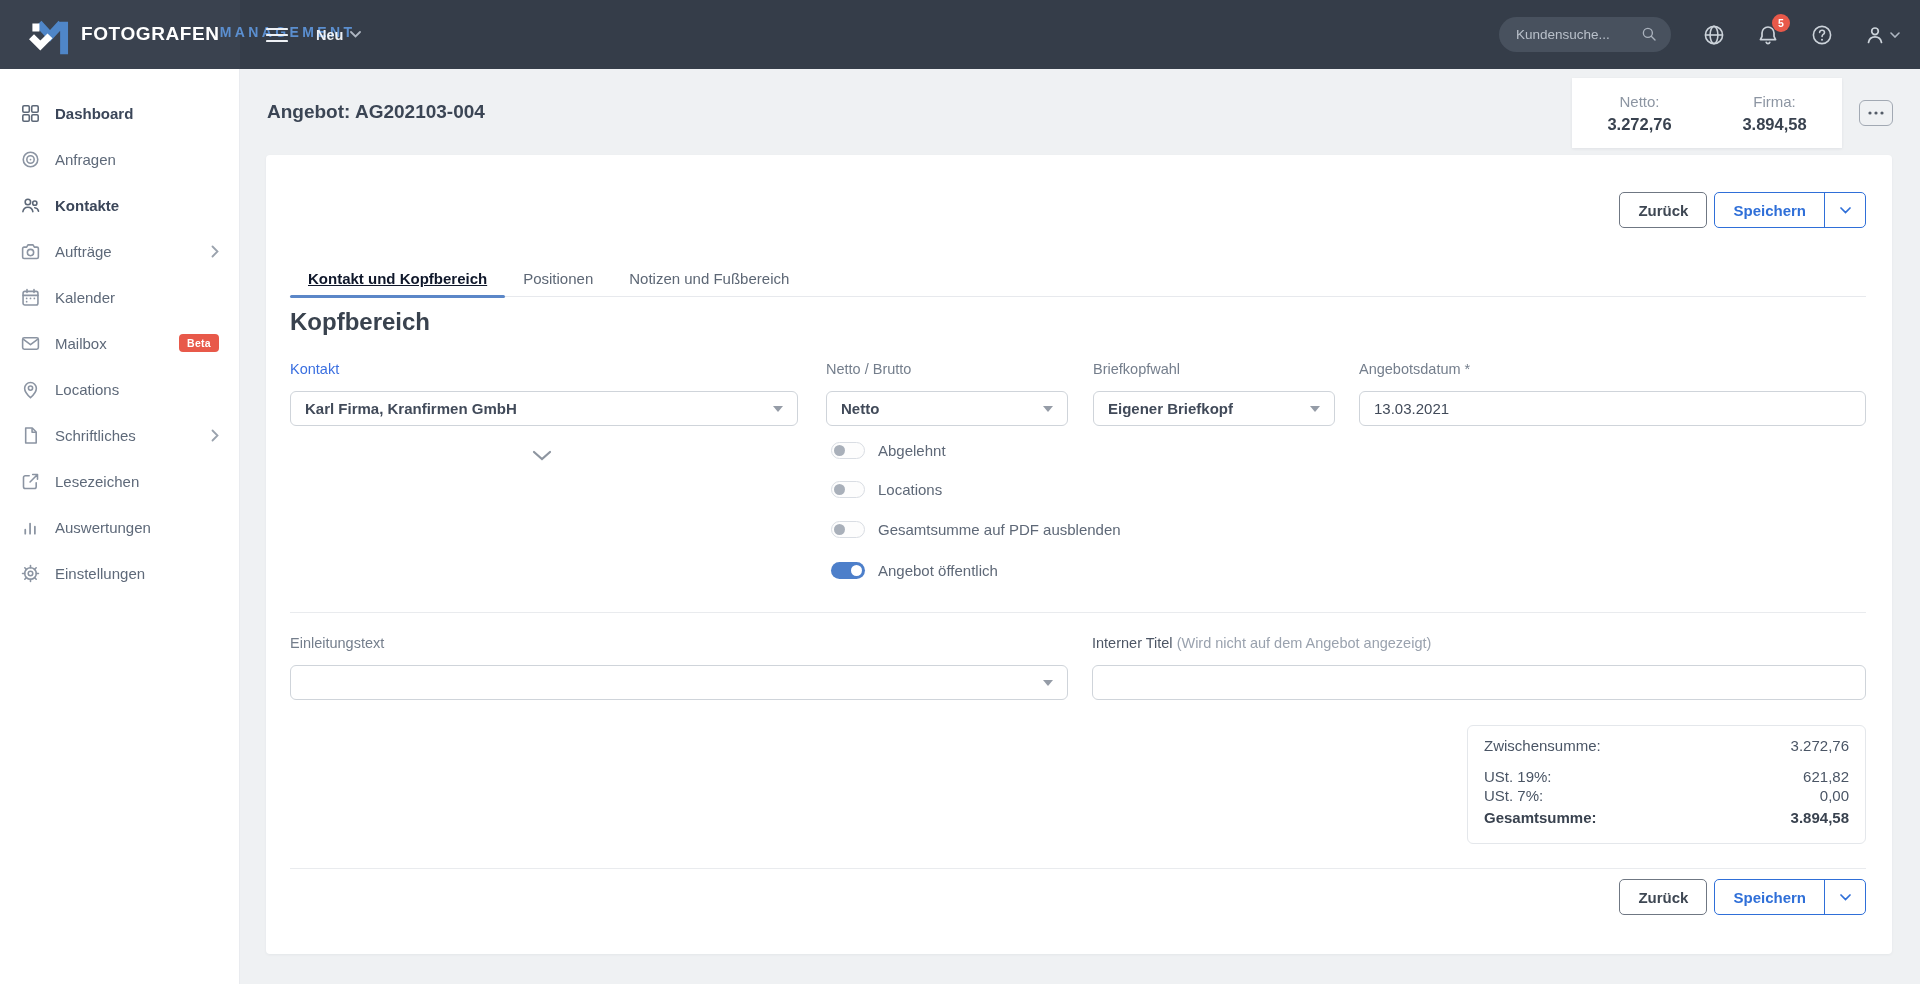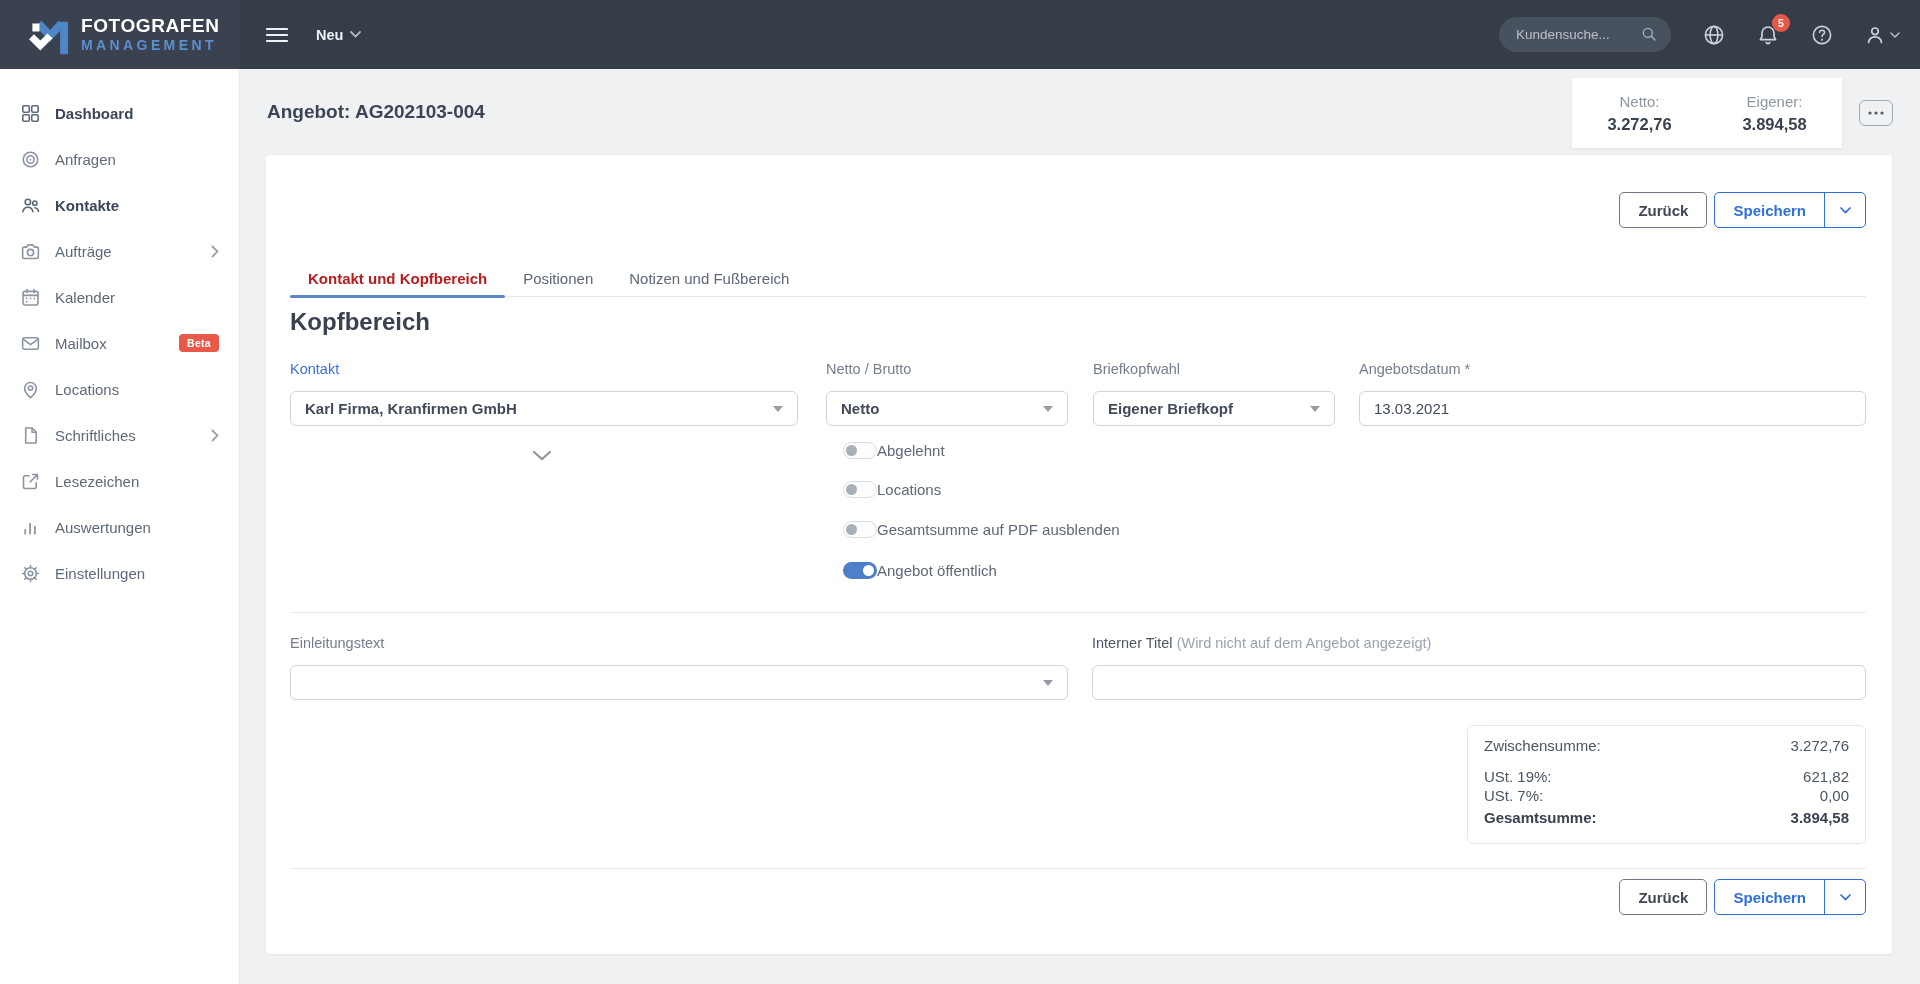--- a/index.html
+++ b/index.html
@@ -3,21 +3,21 @@
 <meta charset="utf-8">
 <style>
   * { margin:0; padding:0; box-sizing:border-box; }
   html,body { width:1920px; height:984px; font-family:"Liberation Sans", sans-serif; }
   .app { position:relative; width:1920px; height:984px; background:#eff1f3; overflow:hidden; }
 
   
   .topbar { position:absolute; left:0; top:0; width:1920px; height:69px; background:#353d49; display:flex; align-items:center; z-index:5; }
   .brand { width:240px; height:69px; background:#3a424f; display:flex; align-items:center; padding-left:28px; flex:none; cursor:pointer; }
   .brand svg { width:44px; height:46px; flex:none; }
-  .brand-text { margin-left:9px; display:flex; flex-direction:column; }
+  .brand-text { margin-left:9px; display:flex; flex-direction:row; }
   .brand-line1 { font-size:19px; font-weight:700; color:#ffffff; letter-spacing:.6px; line-height:1.08; }
   .brand-line2 { font-size:14px; font-weight:700; color:#5b8fd0; letter-spacing:3.4px; line-height:1.15; }
   .hamburger { margin-left:22px; width:30px; height:30px; background:none; border:none; color:#eef1f5; cursor:pointer; display:flex; align-items:center; justify-content:center; }
   .neu { margin-left:24px; display:flex; align-items:center; gap:7px; color:#eef1f5; font-size:14.5px; font-weight:600; cursor:pointer; }
   .neu svg, .user-menu svg.chev { color:#aeb6c1; }
   .top-spacer { flex:1; }
   .search { position:relative; width:172px; height:35px; margin-right:30px; }
   .search input { width:100%; height:100%; border:none; outline:none; border-radius:18px; background:#48515e; padding:0 38px 0 17px; font-size:13.5px; color:#e5e9ee; font-family:"Liberation Sans",sans-serif; }
   .search input::placeholder { color:#b9c0ca; }
   .search .mag { position:absolute; right:13px; top:8px; color:#aab2bd; }
@@ -47,21 +47,21 @@
   .card { position:absolute; left:26px; top:86px; width:1626px; height:799px; background:#fff; border-radius:4px; box-shadow:0 1px 3px rgba(25,35,50,.05); }
   .btn-row { position:absolute; right:26px; display:flex; gap:7px; }
   .btn-row.top { top:37px; } .btn-row.bottom { top:724px; }
   .btn-back { height:36px; border:1px solid #6f7783; border-radius:5px; background:#fff; color:#3e4753; font-size:15px; font-weight:600; padding:0 18px; font-family:"Liberation Sans",sans-serif; cursor:pointer; }
   .split-btn { height:36px; border:1px solid #2f6fd8; border-radius:5px; display:flex; background:#fff; }
   .split-main { color:#2f6fd8; font-size:15px; font-weight:600; padding:0 18px; display:flex; align-items:center; cursor:pointer; background:none; border:none; font-family:"Liberation Sans",sans-serif; }
   .split-caret { border:none; border-left:1px solid #2f6fd8; width:41px; display:flex; align-items:center; justify-content:center; color:#2f6fd8; background:none; cursor:pointer; }
 
   .tabs { position:absolute; left:24px; right:26px; top:106px; height:36px; border-bottom:1px solid #e7e9ed; display:flex; }
   .tab { padding:0 18px; font-size:15px; color:#5d6775; display:flex; align-items:center; position:relative; cursor:pointer; }
-  .tab.active { color:#b91c1c; font-weight:700; }
+  .tab.active { color:#0f172a; font-weight:700;text-decoration:underline; }
   .tab.active::after { content:""; position:absolute; left:0; right:0; bottom:-2px; height:3px; background:#5b87c8; border-radius:2px; }
 
   .section-title { position:absolute; left:24px; top:153px; font-size:24px; font-weight:700; color:#39424e; }
 
   .field { position:absolute; }
   .f-label { display:block; font-size:14.5px; color:#747e8c; margin-bottom:13px; line-height:17px; }
   .f-label.link { color:#3a6fe0; cursor:pointer; }
   .f-label .hint { color:#9aa2ae; }
   .f-label b { color:#4d5665; font-weight:400; }
   .select, .input { height:35px; border:1px solid #cfd4da; border-radius:6px; background:#fff; display:flex; align-items:center; justify-content:space-between; padding:0 14px; font-size:15px; color:#414a59; font-weight:600; cursor:pointer; }
@@ -70,21 +70,21 @@
 
   #f-kontakt { left:24px; top:206px; width:508px; }
   #f-netto { left:560px; top:206px; width:242px; }
   #f-briefkopf { left:827px; top:206px; width:242px; }
   #f-datum { left:1093px; top:206px; width:507px; }
   #f-einleitung { left:24px; top:480px; width:778px; }
   #f-titel { left:826px; top:480px; width:774px; }
 
   .expand-chevron { position:absolute; left:266px; top:294px; background:none; border:none; color:#8d95a0; cursor:pointer; }
 
-  .toggle-row { position:absolute; left:577px; display:flex; align-items:flex-end; white-space:nowrap; }
+  .toggle-row { position:absolute; left:565px; display:flex; align-items:flex-end; gap:13px; white-space:nowrap; }
   .toggle { width:34px; height:17px; border-radius:10px; position:relative; flex:none; cursor:pointer; }
   .toggle.off { background:#fdfdfd; border:1.5px solid #d9dde3; }
   .toggle.off .knob { position:absolute; left:2px; top:1.5px; width:11px; height:11px; border-radius:50%; background:#a9b0ba; }
   .toggle.on { background:#4d7fca; }
   .toggle.on .knob { position:absolute; right:3px; top:3px; width:11px; height:11px; border-radius:50%; background:#fff; }
   .toggle-label { font-size:15px; color:#5e6877; }
 
   .divider { position:absolute; left:24px; right:26px; height:1px; background:#e9ebee; }
   .divider.d1 { top:457px; } .divider.d2 { top:713px; }
 
@@ -320,21 +320,21 @@
   <main class="main">
 
     <div class="page-title">Angebot: AG202103-004</div>
 
     <div class="totals-card">
       <div class="tcol">
         <span class="tlabel">Netto:</span>
         <span class="tvalue">3.272,76</span>
       </div>
       <div class="tcol">
-        <span class="tlabel">Eigener:</span>
+        <span class="tlabel">Firma:</span>
         <span class="tvalue">3.894,58</span>
       </div>
     </div>
 
     <button class="more-btn">
       <svg width="16" height="4" viewBox="0 0 16 4">
         <circle cx="2" cy="2" r="1.6" fill="currentColor"></circle>
           <circle cx="8" cy="2" r="1.6" fill="currentColor"></circle>
           <circle cx="14" cy="2" r="1.6" fill="currentColor"></circle>
       </svg>

